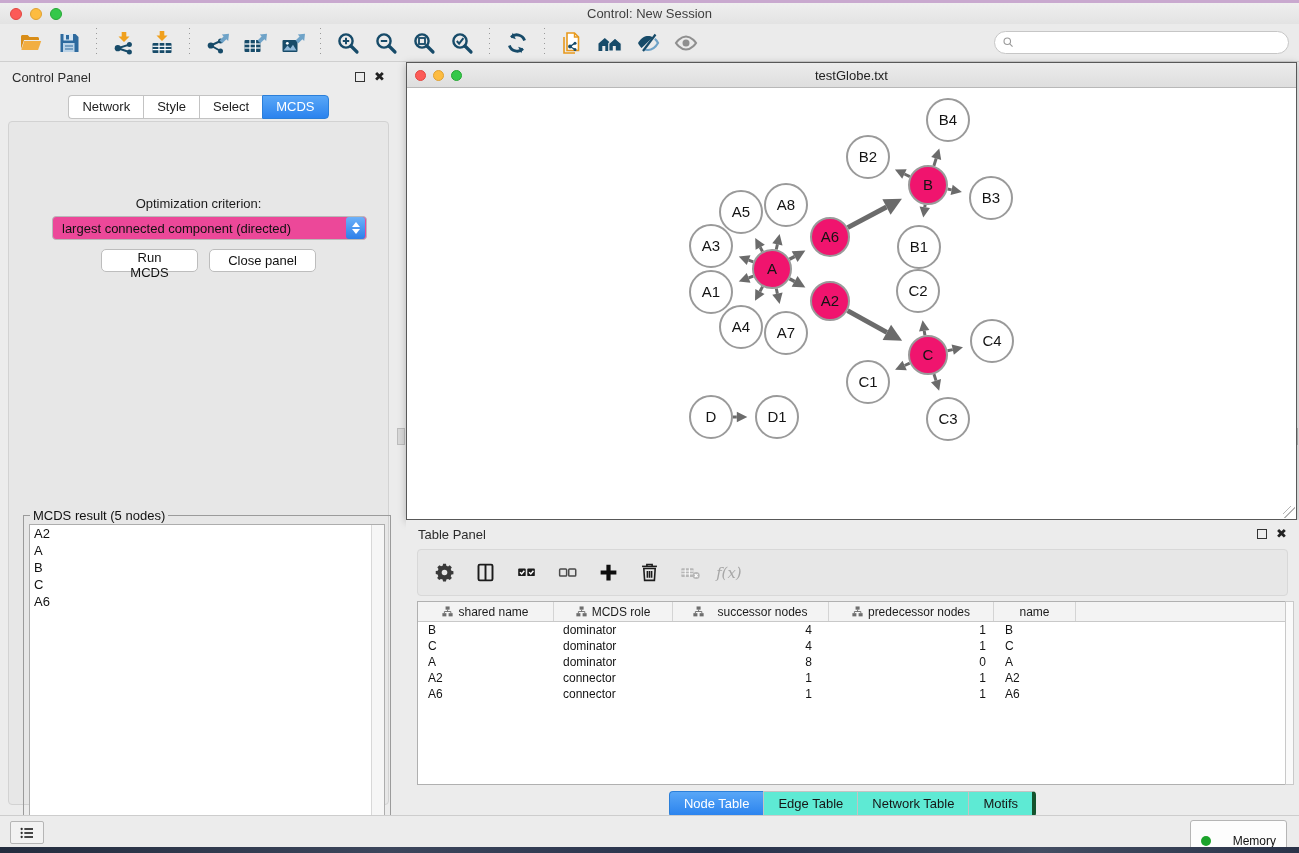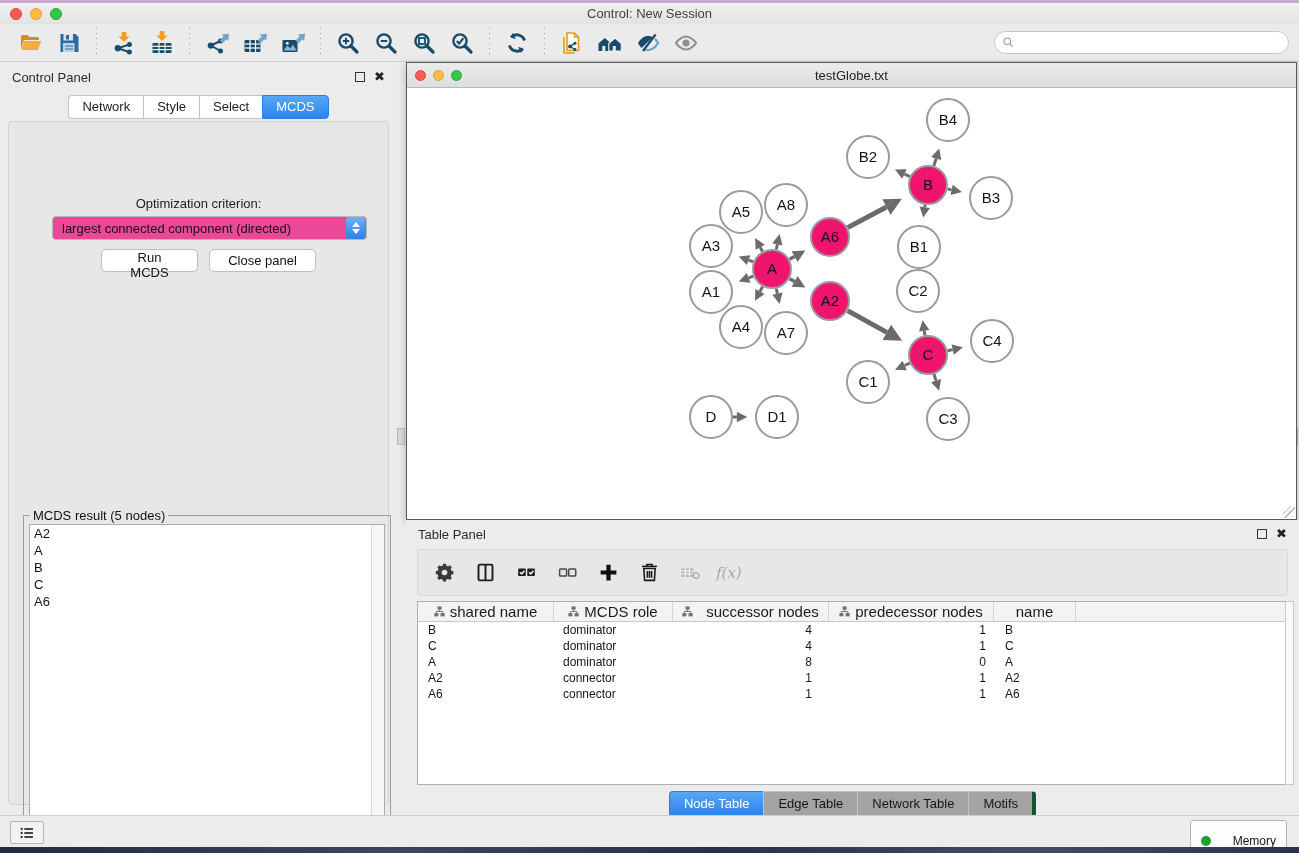--- a/index.html
+++ b/index.html
@@ -108,35 +108,35 @@
     display:flex; align-items:center; gap:15px; padding-left:13px; }
   .tt-btn { width:26px; height:26px; background:none; border:none;
     display:flex; align-items:center; justify-content:center; }
   .tt-btn svg { width:21px; height:21px; }
   .tt-btn.wide svg { width:34px; }
 
   #node-table { position:absolute; left:11px; top:81px; width:874px; height:184px;
     background:#fff; border:1px solid #b0b0b0; }
   #nt-header { display:flex; height:20px; background:#f3f3f3; border-bottom:1px solid #c9c9c9; }
   .nt-hcell { display:flex; align-items:center; justify-content:center; gap:5px;
-    font-size:15px; color:#1c1c1c; border-right:1px solid #d4d4d4; }
+    font-size:12px; color:#1c1c1c; border-right:1px solid #d4d4d4; }
   .nt-hcell svg { width:11px; height:11px; }
   .nt-hcell.filler { border-right:none; flex:1; }
   .nt-row { display:flex; height:16px; align-items:center; }
   .nt-cell { font-size:12px; color:#141414; white-space:nowrap; overflow:hidden; }
   .nt-cell.c0 { padding-left:10px; }
   .nt-cell.c1 { padding-left:9px; }
   .nt-cell.c2 { text-align:right; padding-right:17px; }
   .nt-cell.c3 { text-align:right; padding-right:8px; }
   .nt-cell.c4 { padding-left:11px; }
   #nt-scroll { position:absolute; right:5px; top:81px; width:9px; height:184px;
     background:#fafafa; border:1px solid #c9c9c9; border-left:1px solid #c9c9c9; }
 
   #table-tabs { position:absolute; left:0; top:271px; width:893px; display:flex; justify-content:center; }
-  .table-tab { font-size:13px; color:#161616; background:#a3a3a3; border:1px solid #c3c3c3;
+  .table-tab { font-size:13px; color:#161616; background:#5eead4; border:1px solid #c3c3c3;
     border-right:none; padding:4px 14px 5px; cursor:default; }
   .table-tab:first-child { border-radius:4px 0 0 4px; }
   .table-tab:last-child { border-radius:0 4px 4px 0; border-right:4px solid #14532d; }
   .table-tab.active { background:linear-gradient(#58a6f7,#2a82ee); color:#fff; border-color:#2b7fd9; }
 
   
   #statusbar { left:0; top:815px; width:1299px; height:32px; background:#ececec;
     border-top:1px solid #cdcdcd; }
   #status-list-btn { position:absolute; left:10px; top:5px; width:34px; height:23px;
     background:#f2f2f2; border:1px solid #b5b5b5; border-radius:2px;

